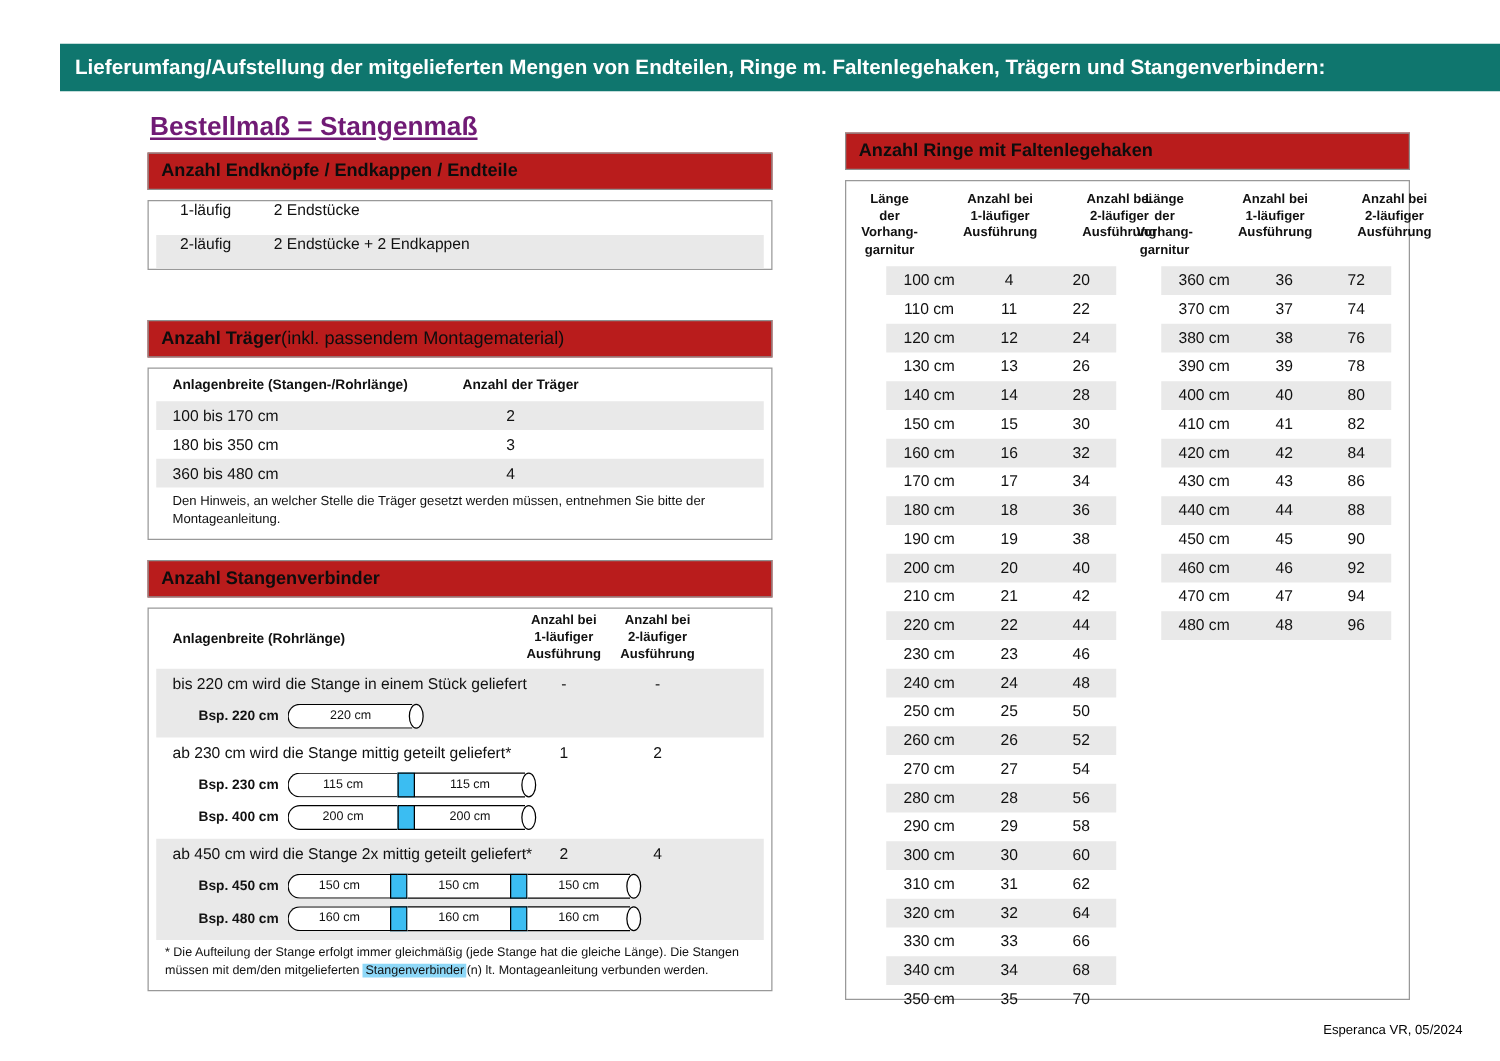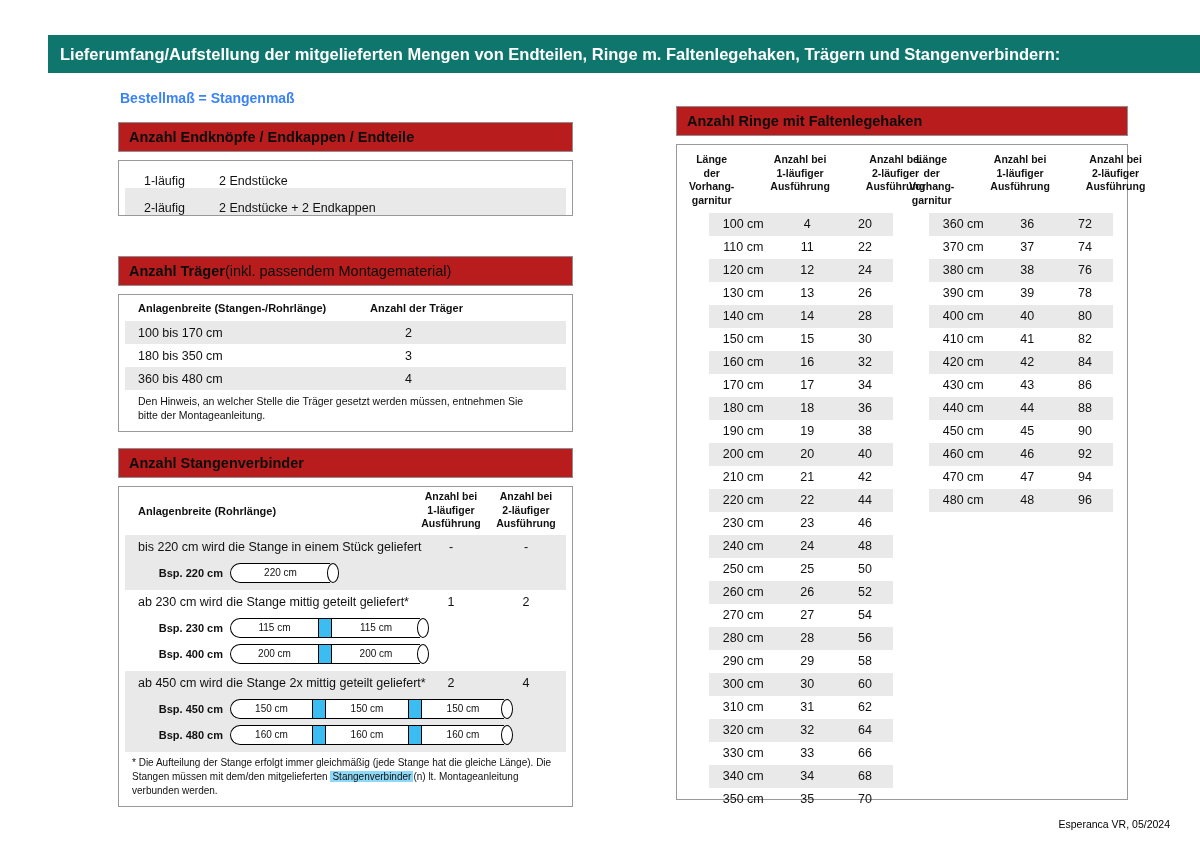--- a/index.html
+++ b/index.html
@@ -4,37 +4,37 @@
 <style>
   html,body { margin:0; padding:0; background:#fff; }
   .page { position:relative; width:1200px; height:849px; background:#ffffff;
           font-family:"Liberation Sans", sans-serif; color:#111; overflow:hidden; }
 
   
   .title-bar { position:absolute; left:48px; top:35px; width:1152px; height:38px;
                background:#0f766e; color:#fff; font-weight:bold; font-size:16.5px;
                display:flex; align-items:center; padding-left:12px; box-sizing:border-box; }
 
-  .subtitle { position:absolute; left:120px; top:90px; color:#3b82f6;
-              font-weight:bold; font-size:14px; }
-
-  .left-col  { position:absolute; left:118px; top:122px; width:455px; }
+  .subtitle { position:absolute; left:120px; top:90px; color:#701a75;
+              font-weight:bold; font-size:21px;text-decoration:underline; }
+
+  .left-col  { position:absolute; left:118px; top:122px; width:500px; }
   .right-col { position:absolute; left:676px; top:106px; width:452px; }
 
   .sec-header { height:30px; background:#b91c1c; border:1px solid #8f8f8f; box-sizing:border-box;
                 display:flex; align-items:center; padding-left:10px; font-size:14.5px; color:#0d0d0d; }
   .sec-header .bold { font-weight:bold; }
   .mt40 { margin-top:40px; }
   .mt16 { margin-top:16px; }
 
   .box { border:1px solid #999; box-sizing:border-box; background:#fff; margin-top:8px; }
   .stripe { background:#e9e9e9; }
 
   
-  .ep-row { display:flex; align-items:flex-end; height:27px; margin:0 6px; padding-left:19px;
+  .ep-row { display:flex; align-items:flex-start; height:27px; margin:0 6px; padding-left:19px;
             font-size:12.5px; }
   .ep-type { width:75px; }
 
   
   .t-header { display:flex; align-items:center; height:26px; margin:0 6px;
               font-size:11px; font-weight:bold; }
   .t-h1 { margin-left:13px; width:232px; }
   .t-row { display:flex; align-items:center; height:23px; margin:0 6px; font-size:12.5px; }
   .t-range { margin-left:13px; width:232px; }
   .t-count { margin-left:35px; }

